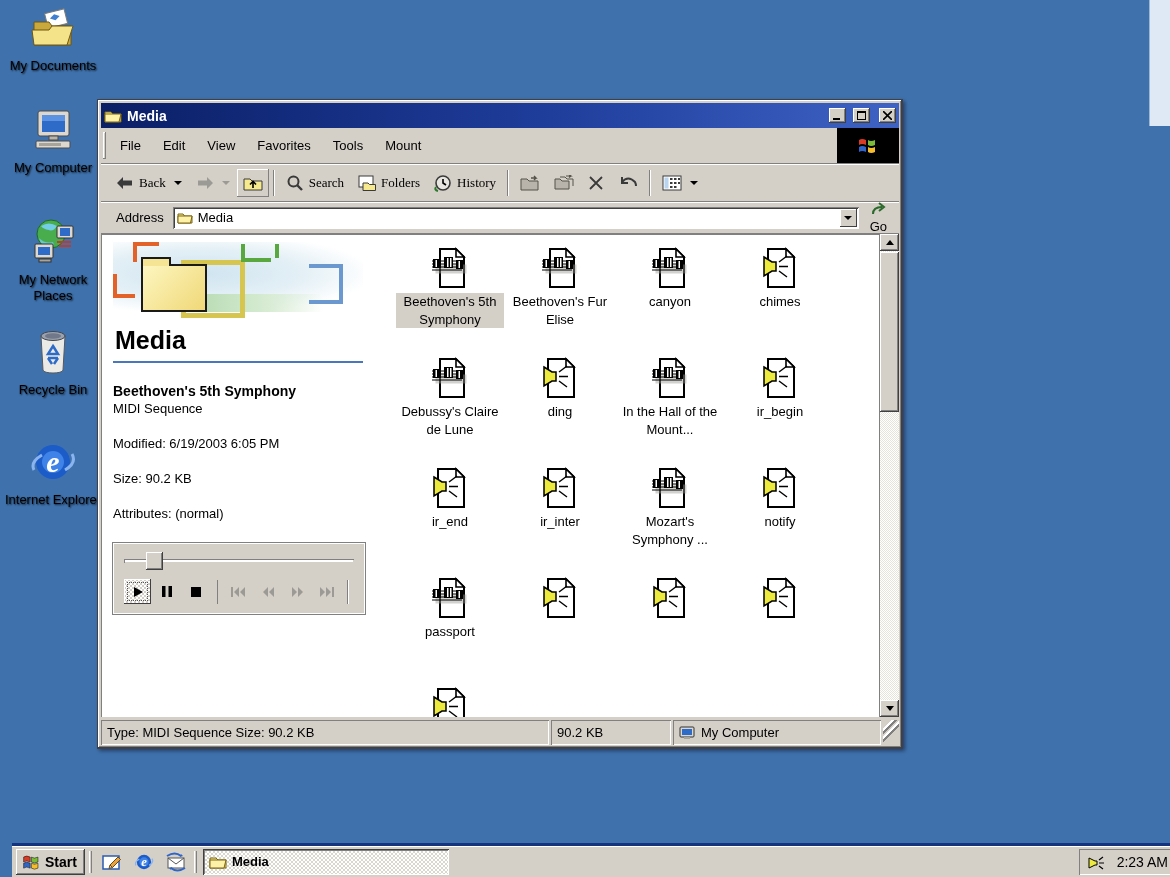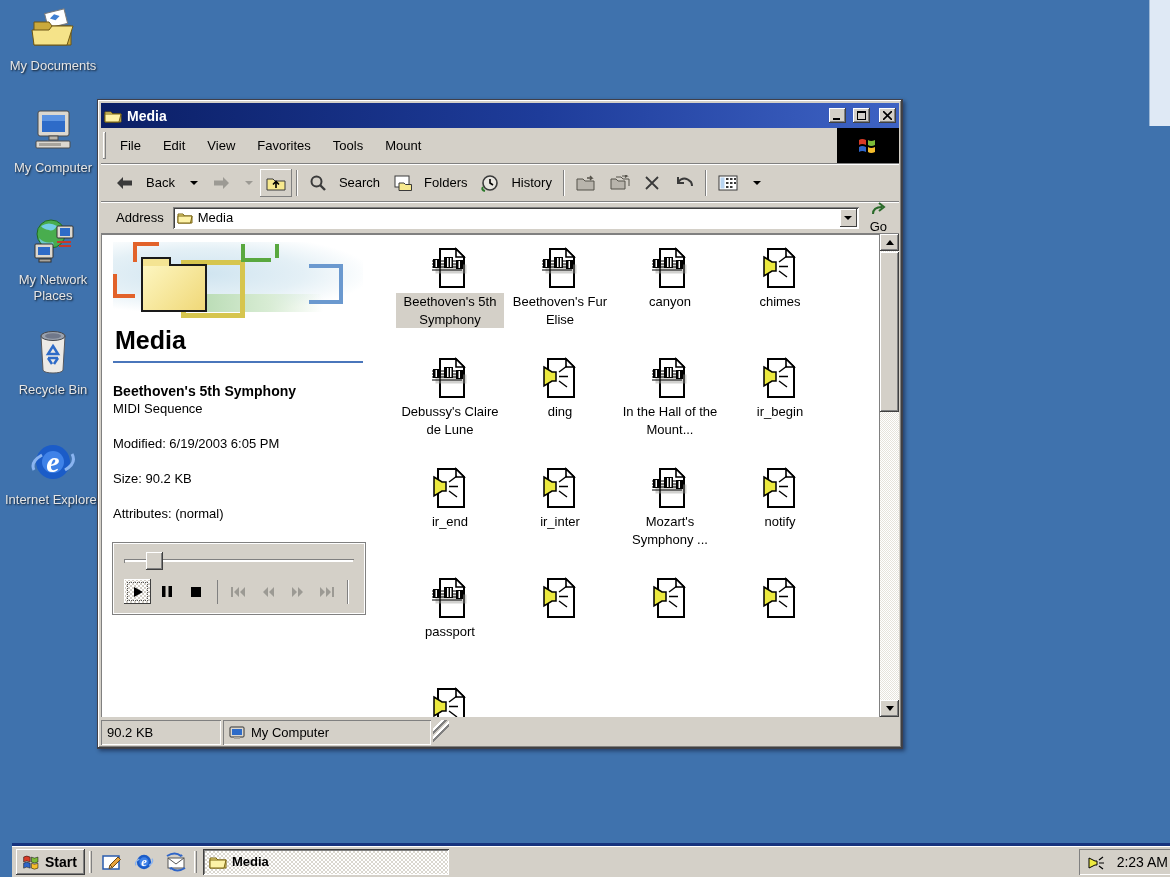--- a/index.html
+++ b/index.html
@@ -7,39 +7,39 @@
     width:1170px;height:877px;position:relative;overflow:hidden;
     background:#3f72ad;
     font-family:"Liberation Sans","DejaVu Sans",sans-serif;
     font-size:13px;color:#000;
     -webkit-font-smoothing:none;
   }
   .bevel-btn{background:#d4d0c8;box-shadow:inset -1px -1px #404040, inset 1px 1px #fff, inset -2px -2px #808080, inset 2px 2px #d4d0c8;}
 
   
   .desktop-icon{position:absolute;width:106px;display:flex;flex-direction:column;align-items:center;gap:4px;cursor:default;z-index:1;}
-  .desktop-icon .dlabel{color:#e5e5e5;text-shadow:1px 1px 2px rgba(0,0,0,.8);text-align:center;line-height:1.25;}
+  .desktop-icon .dlabel{color:#000000;text-shadow:1px 1px 2px rgba(0,0,0,.8);text-align:center;line-height:1.25;}
   .desktop-artifact{position:absolute;right:0;top:0;width:20px;height:126px;background:#dfe9f5;border-left:1px solid #9db8d6;}
 
   
   .window{position:absolute;left:97px;top:99px;width:806px;height:650px;background:#d4d0c8;
     padding:3px;box-sizing:border-box;border:1px solid #40404a;
     box-shadow:inset -1px -1px #404040, inset 1px 1px #fff, inset -2px -2px #808080, inset 2px 2px #d4d0c8, 2px 2px 4px rgba(0,0,20,.45);
     z-index:5;display:flex;flex-direction:column;}
   .titlebar{height:25px;background:linear-gradient(90deg,#0b1f66 0%,#1e3c9a 55%,#3e63c4 100%);
     display:flex;align-items:center;padding:0 3px;gap:5px;flex:0 0 auto;}
   .titlebar .ttext{color:#fff;font-weight:bold;font-size:14px;flex:1;}
   .tbtn{width:17px;height:15px;background:#d4d0c8;box-shadow:inset -1px -1px #404040, inset 1px 1px #fff, inset -2px -2px #808080, inset 2px 2px #d4d0c8;
     display:flex;align-items:center;justify-content:center;margin-left:2px;}
   .menubar{height:35px;display:flex;align-items:stretch;flex:0 0 auto;border-bottom:1px solid #808080;box-shadow:0 1px 0 #fff;}
   .grip{width:3px;margin:4px 3px 4px 2px;background:#d4d0c8;box-shadow:inset -1px -1px #808080, inset 1px 1px #fff;}
   .menu-item{display:flex;align-items:center;padding:0 11px;cursor:default;}
   .winlogo{margin-left:auto;width:62px;background:#000;display:flex;align-items:center;justify-content:center;}
   .toolbar{height:37px;display:flex;align-items:center;flex:0 0 auto;border-bottom:1px solid #808080;box-shadow:0 1px 0 #fff;padding-right:4px;}
-  .tool-btn{display:flex;align-items:center;gap:12px;padding:3px 6px;height:28px;box-sizing:border-box;border:1px solid transparent;}
+  .tool-btn{display:flex;align-items:center;gap:5px;padding:3px 6px;height:28px;box-sizing:border-box;border:1px solid transparent;font-family:Liberation Serif, serif;}
   .tool-btn.raised{border:none;background:#d4d0c8;box-shadow:inset -1px -1px #808080, inset 1px 1px #fff;}
   .tool-sep{width:2px;height:26px;margin:0 4px;box-shadow:inset 1px 0 #808080, inset -1px 0 #fff;}
   .caret{width:0;height:0;border-left:4px solid transparent;border-right:4px solid transparent;border-top:4px solid #000;margin-left:3px;}
   .caret.dis{border-top-color:#9c9a94;}
   .addressbar{height:31px;display:flex;align-items:center;flex:0 0 auto;gap:5px;padding-right:6px;border-bottom:1px solid #808080;box-shadow:0 1px 0 #fff;}
   .addr-label{padding:0 4px 0 2px;}
   .addr-field{flex:1;height:22px;background:#fff;box-shadow:inset 1px 1px #808080, inset -1px -1px #fff, inset 2px 2px #404040;
     display:flex;align-items:center;gap:5px;padding-left:4px;position:relative;}
   .addr-drop{position:absolute;right:2px;top:2px;bottom:2px;width:17px;background:#d4d0c8;
     box-shadow:inset -1px -1px #404040, inset 1px 1px #fff;display:flex;align-items:center;justify-content:center;}
@@ -748,20 +748,21 @@
         </span>
       <span class="sb-thumb"></span>
       <span class="sb-fill"></span>
       <span class="sb-btn">
           <span class="tri-down"></span>
         </span>
     </div>
   </div>
 
   <div class="statusbar">
+    <span class="status-pane sp1">Type: MIDI Sequence Size: 90.2 KB</span>
     <span class="status-pane sp2">90.2 KB</span>
     <span class="status-pane sp3">
       <svg width="17" height="14" viewBox="0 0 17 14">
         <rect x="1" y="1" width="14" height="10" rx="1" fill="#dcd8d0" stroke="#333"></rect>
         <rect x="3" y="3" width="10" height="6" fill="#2e6bc8"></rect>
         <rect x="5" y="11" width="6" height="2" fill="#a8a49c"></rect>
       </svg>
       <span>My Computer</span>
     </span>
     <span class="resize-grip"></span>

